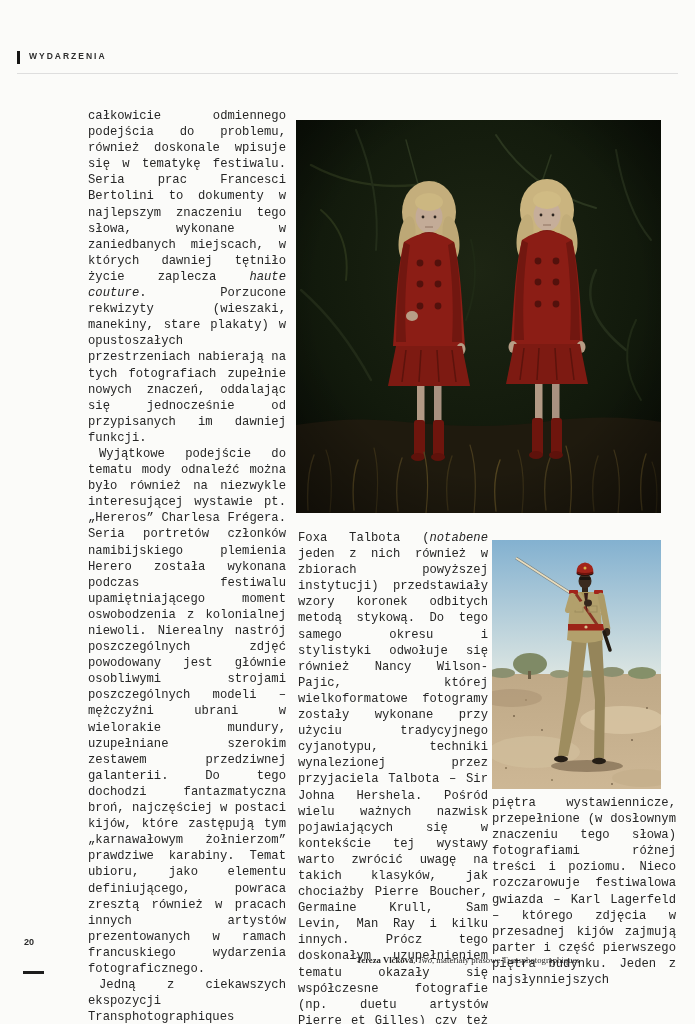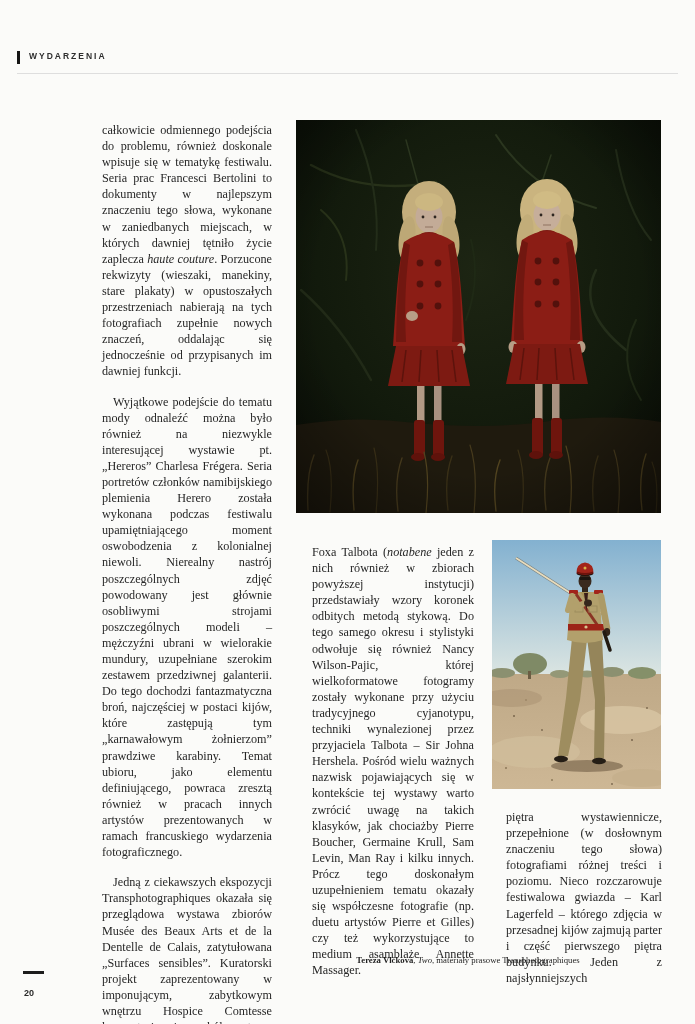--- a/index.html
+++ b/index.html
@@ -12,34 +12,34 @@
   
   .section-header{position:absolute;left:17px;top:51px;display:flex;}
   .section-bar{width:3px;height:13px;background:#151515;margin-right:9px;}
   .section-label{
     font-family:"Liberation Sans","DejaVu Sans",sans-serif;
     font-size:8.5px;letter-spacing:2px;color:#2e2e2e;font-weight:bold;
   }
   .header-rule{position:absolute;left:17px;top:73px;width:661px;height:1px;background:#dedede;}
   
   .col{position:absolute;font-size:12.2px;line-height:16.1px;text-align:justify;}
-  .col p{margin:14px;}
+  .col p{margin:0;font-family:Liberation Mono, monospace;}
   .col p.indent{text-indent:11px;}
   .col-left{left:88px;top:108px;width:198px;}
   .col-mid{left:298px;top:530px;width:190px;}
   .col-right{left:492px;top:795px;width:184px;}
   .it{font-style:italic;}
   .bd{font-weight:bold;}
   
   .photo{position:absolute;display:block;}
   .photo-twins{left:296px;top:120px;}
   .photo-soldier{left:492px;top:540px;}
   
   .page-number{
-    position:absolute;left:24px;top:988px;
+    position:absolute;left:24px;top:937px;
     font-family:"Liberation Sans","DejaVu Sans",sans-serif;
     font-size:9px;font-weight:bold;color:#2a2a2a;
   }
   .page-number-rule{position:absolute;left:23px;top:971px;width:21px;height:3px;background:#1c1c1c;}
   .captions{
     position:absolute;right:17px;top:955px;width:420px;text-align:right;
     font-size:8.7px;line-height:11.5px;color:#1f1f1f;
   }
   .caption-line{white-space:nowrap;text-align:center;}
 </style>

